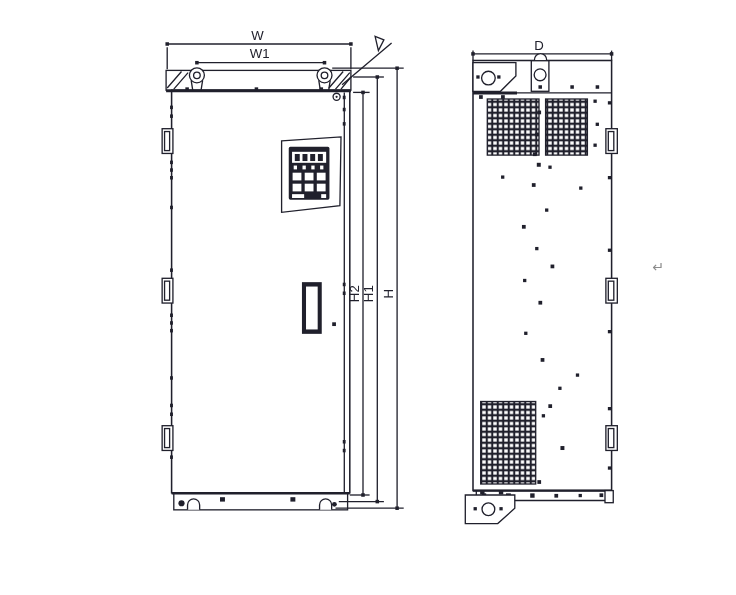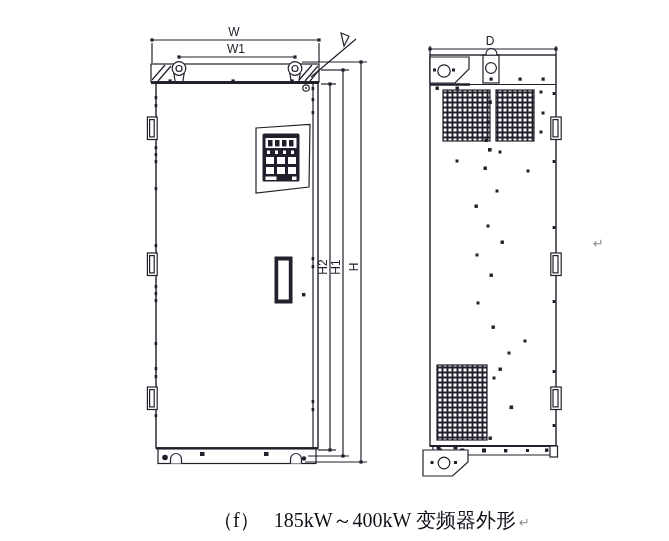--- a/index.html
+++ b/index.html
@@ -297,18 +297,15 @@
         <path d="M423,450 H468 V462 L452.5,476 H423 Z" fill="#fff"></path>
         <circle cx="444" cy="463" r="5.8"></circle>
         <rect x="430.5" y="461" width="3" height="3" fill="#20202c" stroke="none"></rect>
         <rect x="454" y="461" width="3" height="3" fill="#20202c" stroke="none"></rect>
       </g>
       <rect x="550" y="446" width="7.5" height="11" fill="#fff"></rect>
     </g>
   </g>
 </svg>
 
-<div id="caption">
-  <span class="idx">（f）</span><span>185kW～400kW 变频器外形</span><span class="pmark">↵</span>
-</div>
 
 <div id="stray-mark">↵</div>
 </div>
 
 </body></html>

